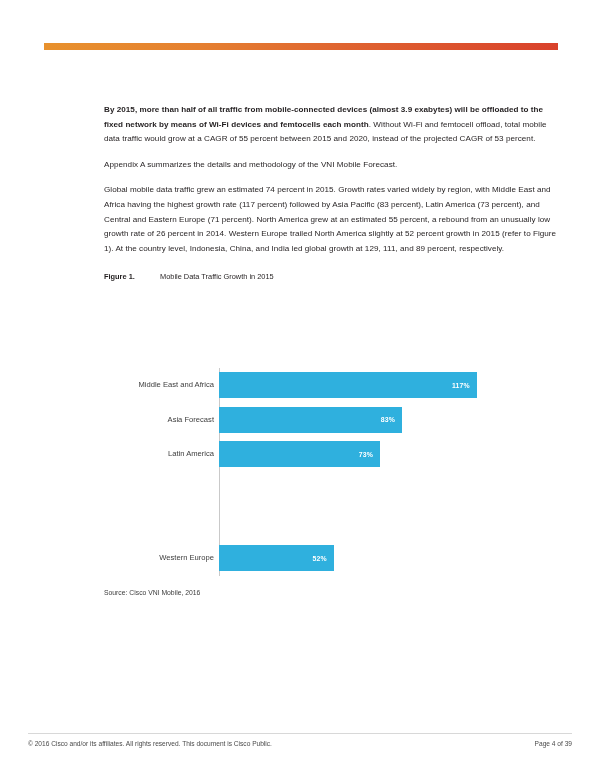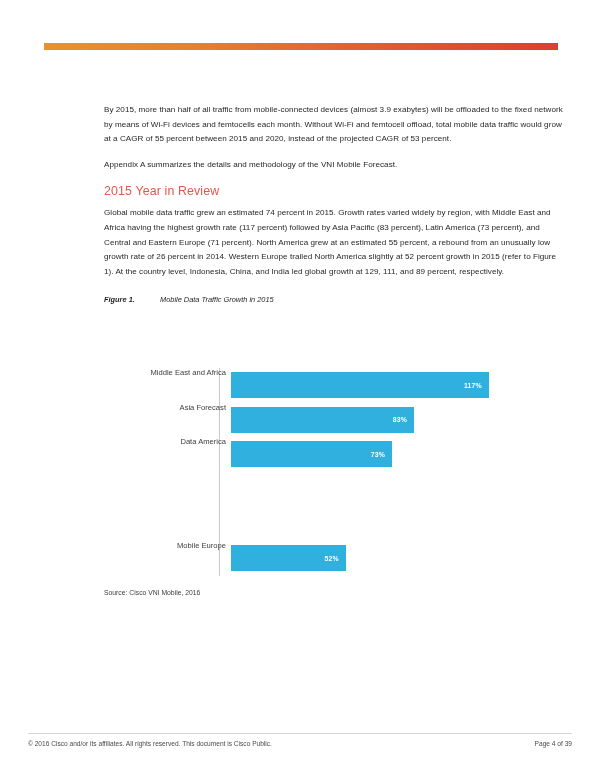--- a/index.html
+++ b/index.html
@@ -42,39 +42,38 @@
   p.para {
     margin: 0 0 11px 0;
     font-size: 8.1px;
     line-height: 14.6px;
     color: #231f20;
     text-align: left;
     letter-spacing: 0.005em;
   }
   p.para:last-child { margin-bottom: 0; }
 
-  .b { font-weight: normal; }
+  .b { font-weight: bold; }
 
   h2.section-heading {
     margin: 10px 0 7px 0;
     font-size: 12.4px;
     font-weight: normal;
     line-height: 16px;
     color: #e2584a;
     letter-spacing: 0.01em;
   }
 
   
   .figure-caption {
     margin-top: 15px;
     font-size: 7.4px;
     line-height: 12px;
     color: #231f20;
     white-space: nowrap;
-    font-style: italic;
   }
   .figure-caption .fig-label {
     font-weight: bold;
     display: inline-block;
     width: 56px;
   }
   .figure-caption .fig-title {
     display: inline-block;
   }
 
@@ -94,25 +93,25 @@
   .chart-axis {
     position: absolute;
     left: 115px;
     top: 0;
     width: 1px;
     height: 208px;
     background: #c9c9c9;
   }
   .bar-row {
     position: absolute;
-    left: 12px;
+    left: 0;
     width: 100%;
     height: 34.6px;
     display: flex;
-    align-items: flex-start;
+    align-items: center;
   }
   .bar-label {
     width: 110px;
     text-align: right;
     padding-right: 5px;
     font-size: 7.6px;
     color: #3c3c3c;
     line-height: 10px;
     white-space: nowrap;
   }
@@ -180,21 +179,20 @@
 
   <div class="top-rule"></div>
 
   <div class="content">
 
     <p class="para"><span class="b">By 2015, more than half of all traffic from mobile-connected devices (almost 3.9 exabytes) will be offloaded to the fixed network by means of Wi-Fi devices and femtocells each month</span><span>. Without Wi-Fi and femtocell offload, total mobile data traffic would grow at a CAGR of 55 percent between 2015 and 2020, instead of the projected CAGR of 53 percent.</span></p>
 
 
     <p class="para">Appendix A summarizes the details and methodology of the VNI Mobile Forecast.</p>
 
-    <h2 class="section-heading">2015 Year in Review</h2>
 
     <p class="para">Global mobile data traffic grew an estimated 74 percent in 2015. Growth rates varied widely by region, with Middle East and Africa having the highest growth rate (117 percent) followed by Asia Pacific (83 percent), Latin America (73 percent), and Central and Eastern Europe (71 percent). North America grew at an estimated 55 percent, a rebound from an unusually low growth rate of 26 percent in 2014. Western Europe trailed North America slightly at 52 percent growth in 2015 (refer to Figure 1). At the country level, Indonesia, China, and India led global growth at 129, 111, and 89 percent, respectively.</p>
 
     <div class="figure-caption">
       <span class="fig-label">Figure 1.</span><span class="fig-title">Mobile Data Traffic Growth in 2015</span>
     </div>
 
   </div>
 
   <div class="chart">
@@ -213,32 +211,32 @@
       <div class="bar-row" style="top:34.6px;">
         <div class="bar-label">Asia Forecast</div>
         <div class="bar-track">
           <div class="bar" style="width:60.0%;">
             <span class="bar-value">83%</span>
           </div>
         </div>
       </div>
 
       <div class="bar-row" style="top:69.2px;">
-        <div class="bar-label">Data America</div>
+        <div class="bar-label">Latin America</div>
         <div class="bar-track">
           <div class="bar" style="width:52.8%;">
             <span class="bar-value">73%</span>
           </div>
         </div>
       </div>
 
 
 
       <div class="bar-row" style="top:173px;">
-        <div class="bar-label">Mobile Europe</div>
+        <div class="bar-label">Western Europe</div>
         <div class="bar-track">
           <div class="bar" style="width:37.6%;">
             <span class="bar-value">52%</span>
           </div>
         </div>
       </div>
 
     </div>
   </div>
 

